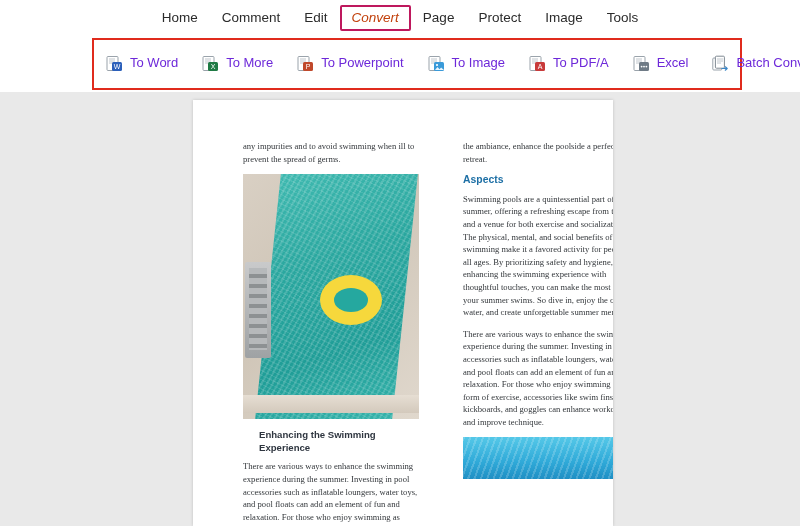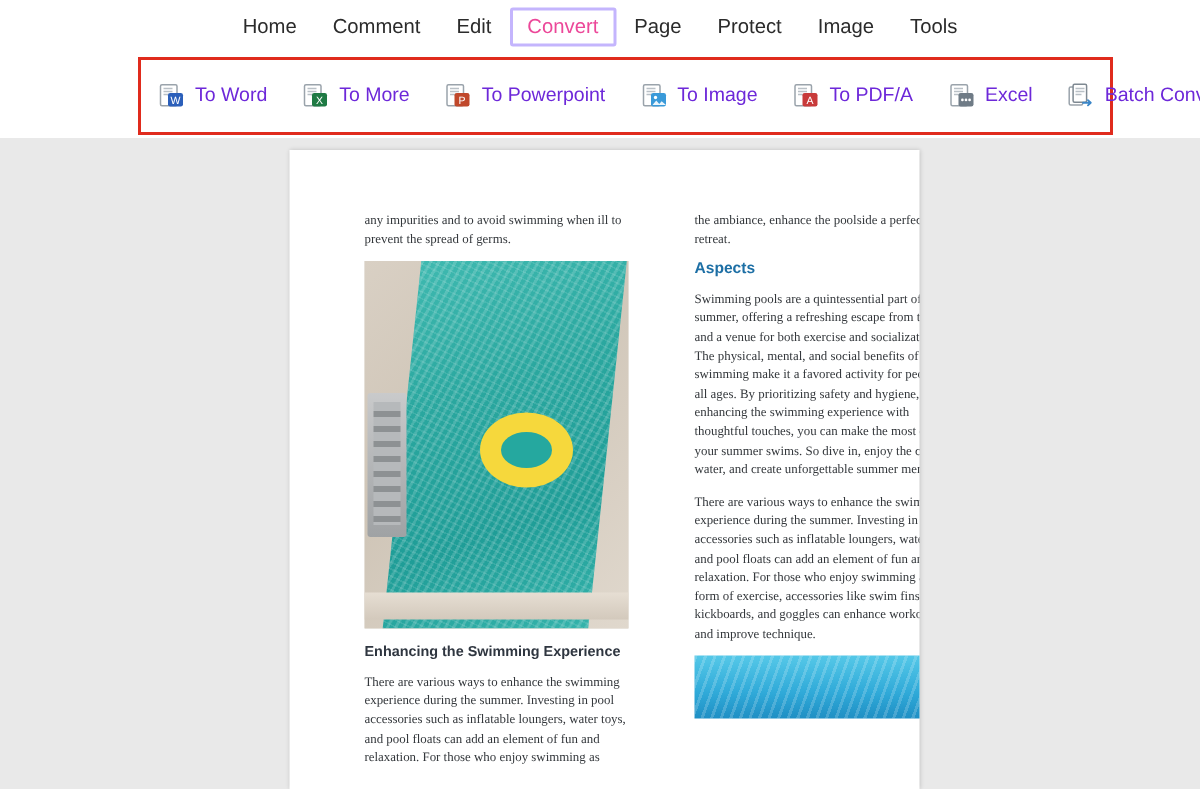--- a/index.html
+++ b/index.html
@@ -27,24 +27,25 @@
   }
   .menu-item {
     font-size: 13.5px;
     color: #2b2b2b;
     padding: 4px 12px;
     white-space: nowrap;
     cursor: default;
     line-height: 18px;
   }
   .menu-item.active {
-    color: #ec4899;
-    border: 2px solid #c4b5fd;
+    color: #c2410c;
+    border: 2px solid #be185d;
     padding: 2px 10px;
     border-radius: 2px;
+    font-style: italic;
   }
 
   
   .ribbon-wrap {
     position: relative;
     height: 56px;
     background: #ffffff;
   }
   .ribbon-highlight {
     position: absolute;
@@ -136,20 +137,21 @@
   .col h3 {
     font-size: 10.4px;
     margin: 4px 0 6px 0;
     color: #1d6fa5;
     font-family: "Liberation Sans", sans-serif;
     font-weight: bold;
   }
   .col h3.dark {
     color: #2f3640;
     font-size: 9.6px;
+    margin-left: 16px;
   }
 
   
   .photo {
     width: 176px;
     height: 245px;
     margin: 6px 0 10px 0;
     position: relative;
     overflow: hidden;
     background: #d8cfc4;

